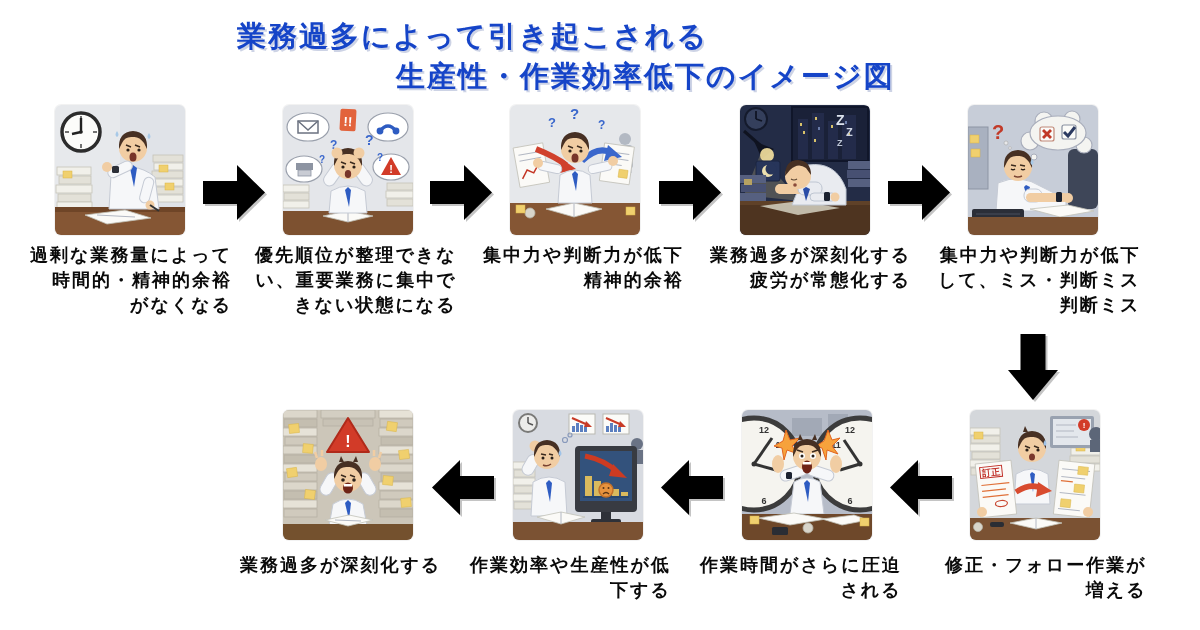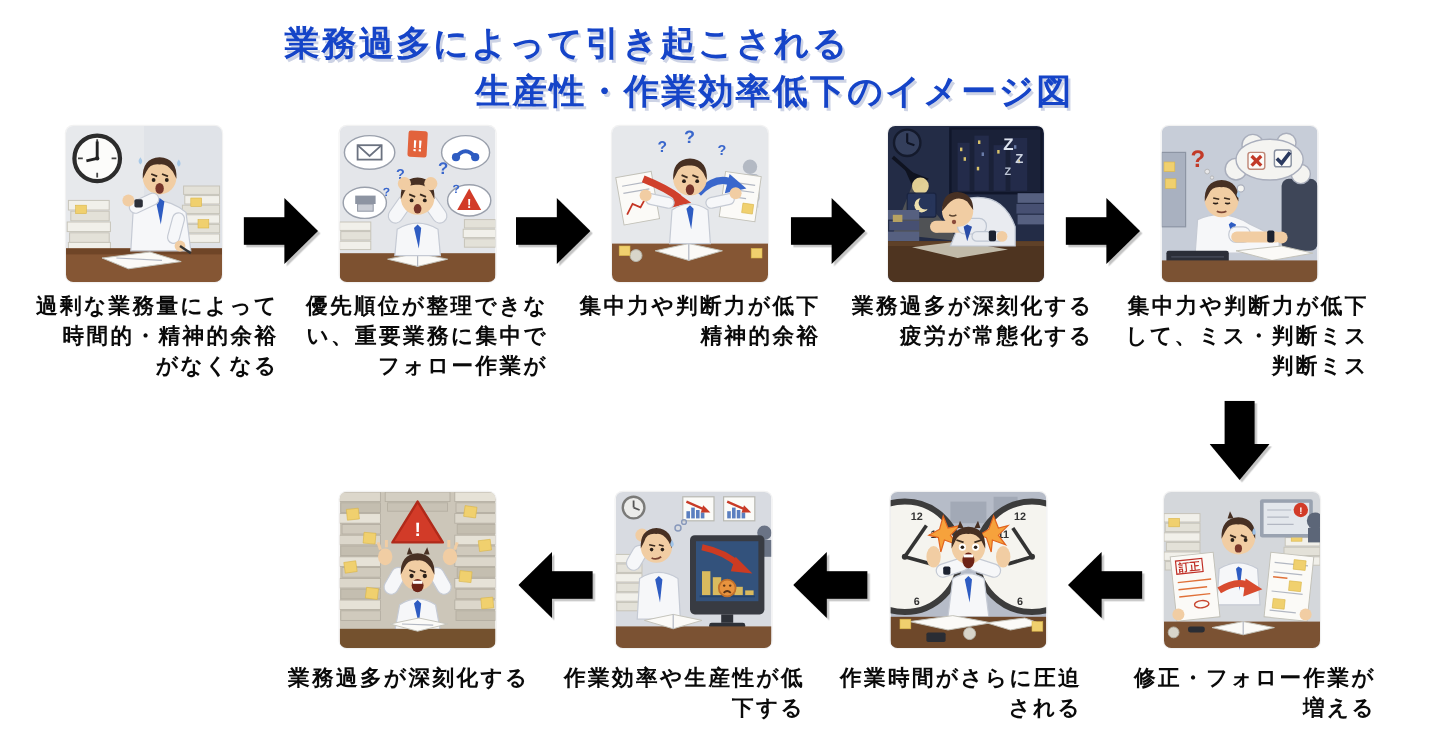--- a/index.html
+++ b/index.html
@@ -636,21 +636,21 @@
   </svg>
 
   <div class="caption" style="left:30px;top:243px">
     <span>過剰な業務量によって</span>
     <span>時間的・精神的余裕</span>
     <span>がなくなる</span>
   </div>
   <div class="caption" style="left:255px;top:243px">
     <span>優先順位が整理できな</span>
     <span>い、重要業務に集中で</span>
-    <span>フォロー作業が</span>
+    <span>きない状態になる</span>
   </div>
   <div class="caption" style="left:483px;top:243px">
     <span>集中力や判断力が低下</span>
     <span>精神的余裕</span>
   </div>
   <div class="caption" style="left:710px;top:243px">
     <span>業務過多が深刻化する</span>
     <span>疲労が常態化する</span>
   </div>
   <div class="caption" style="left:938px;top:243px">

